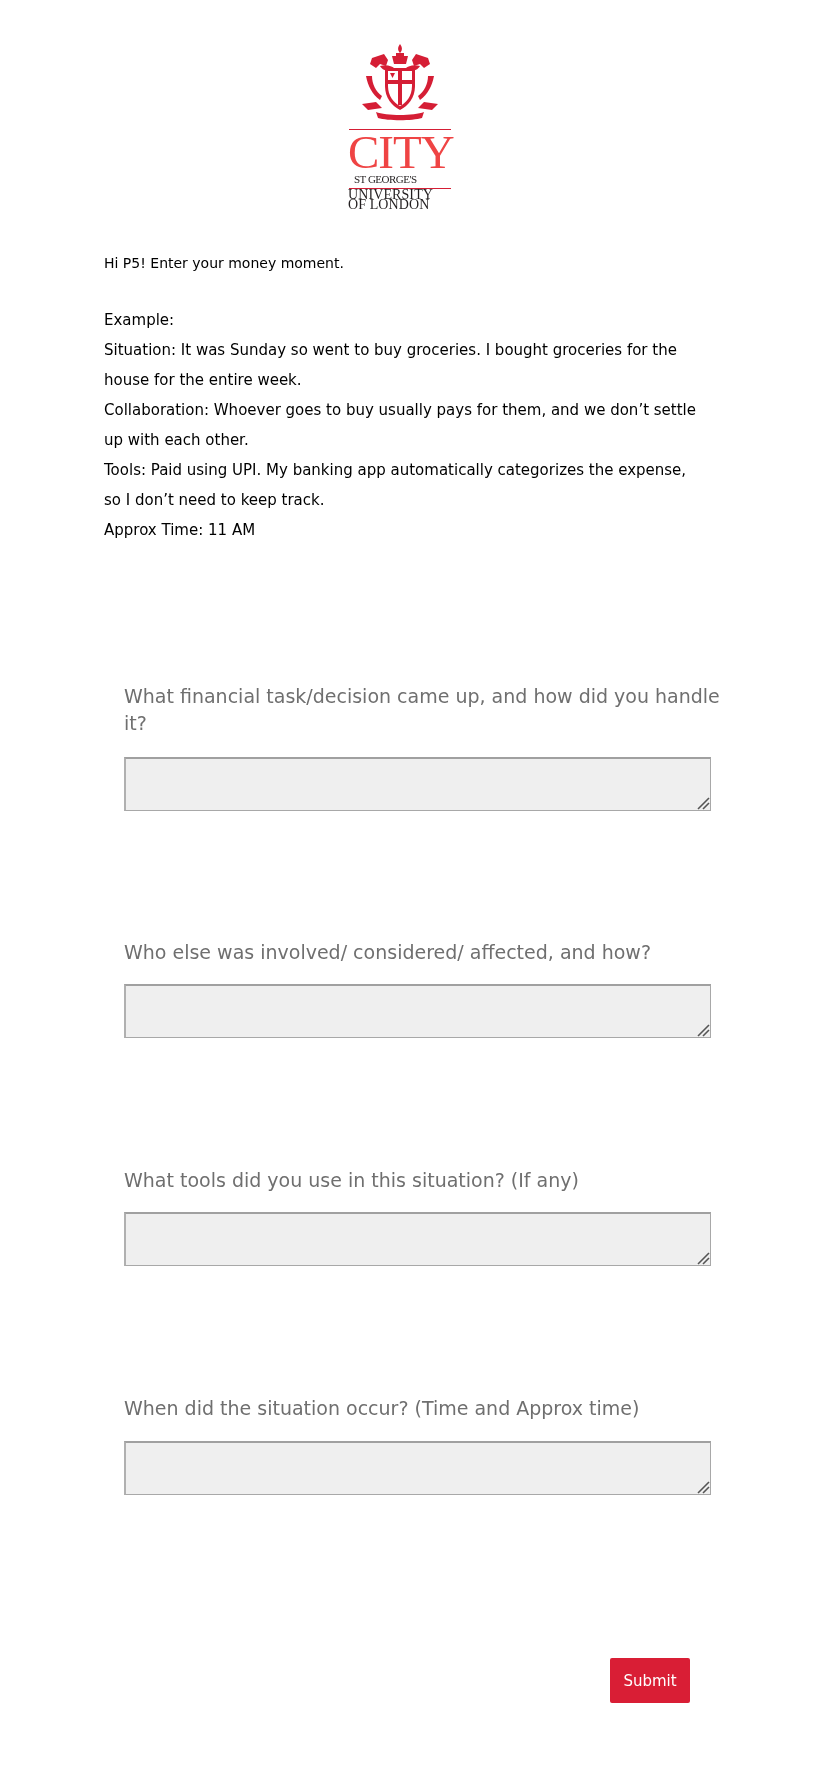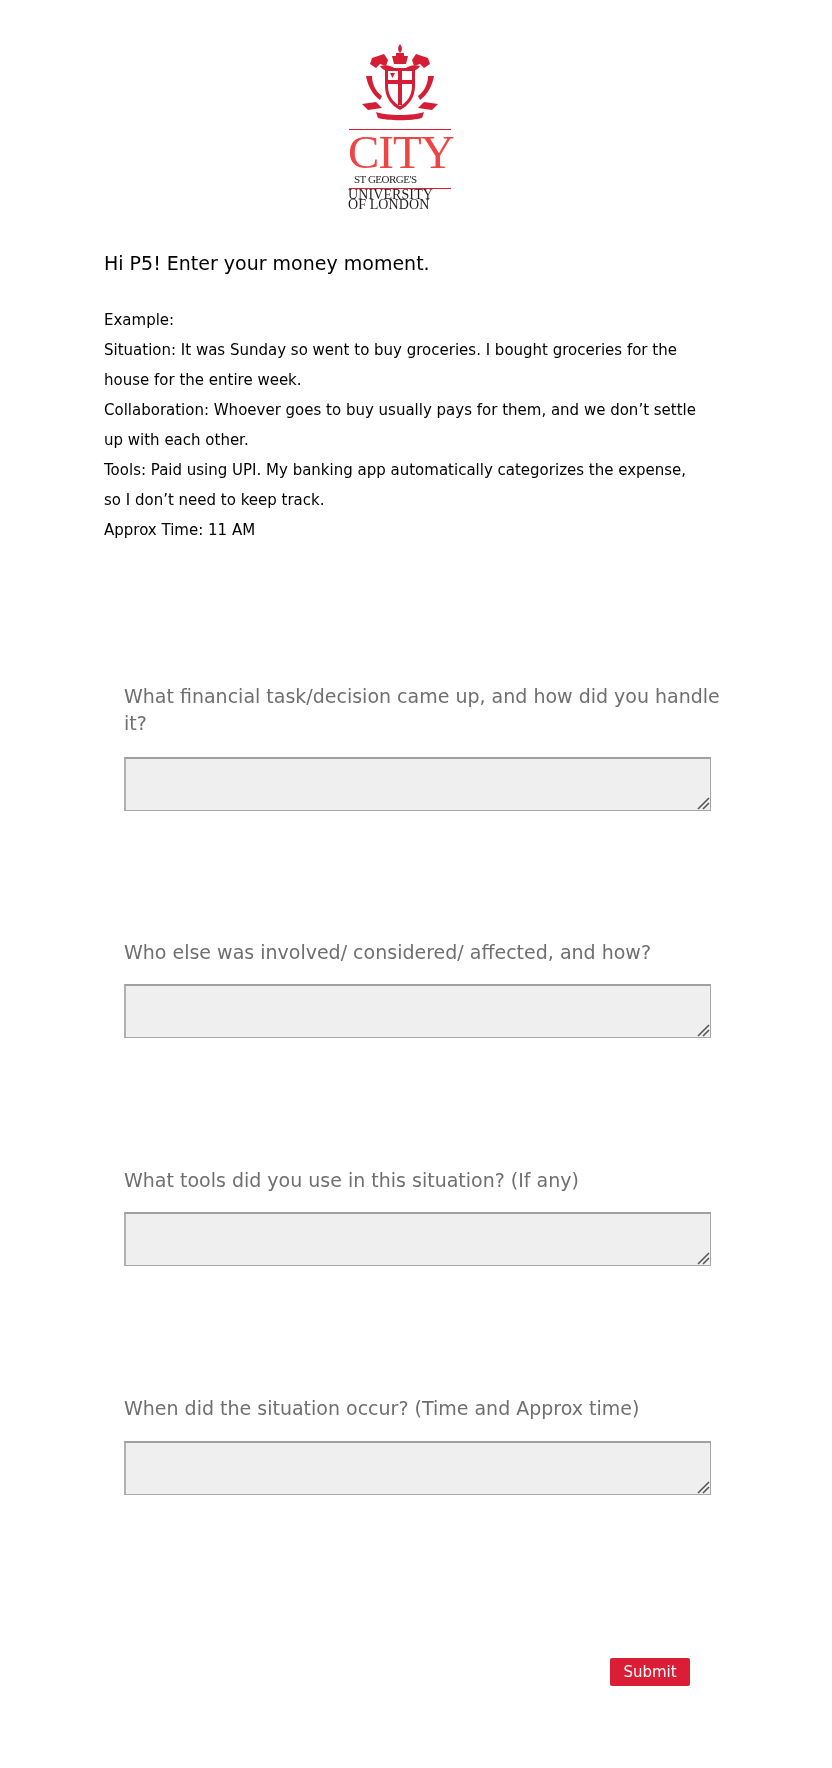--- a/index.html
+++ b/index.html
@@ -78,21 +78,21 @@
       font-family: "Liberation Serif", serif;
       font-size: 14px;
       line-height: 10px;
       letter-spacing: 0.1px;
       color: #231f20;
     }
     .greeting {
       position: absolute;
       left: 104px;
       top: 250px;
-      font-size: 19px;
+      font-size: 14px;
       line-height: 26px;
       color: #000;
     }
     .example {
       position: absolute;
       left: 104px;
       top: 305px;
       width: 600px;
       font-size: 15px;
       line-height: 30px;
@@ -134,21 +134,21 @@
       position: absolute;
       width: 16px;
       height: 16px;
       pointer-events: none;
     }
     .submit {
       position: absolute;
       left: 610px;
       top: 1658px;
       width: 80px;
-      height: 28px;
+      height: 45px;
       background: #d91e35;
       color: #ffffff;
       border: none;
       border-radius: 2px;
       font-family: "DejaVu Sans", sans-serif;
       font-size: 15px;
       line-height: 28px;
       padding: 0;
       text-align: center;
       cursor: pointer;

